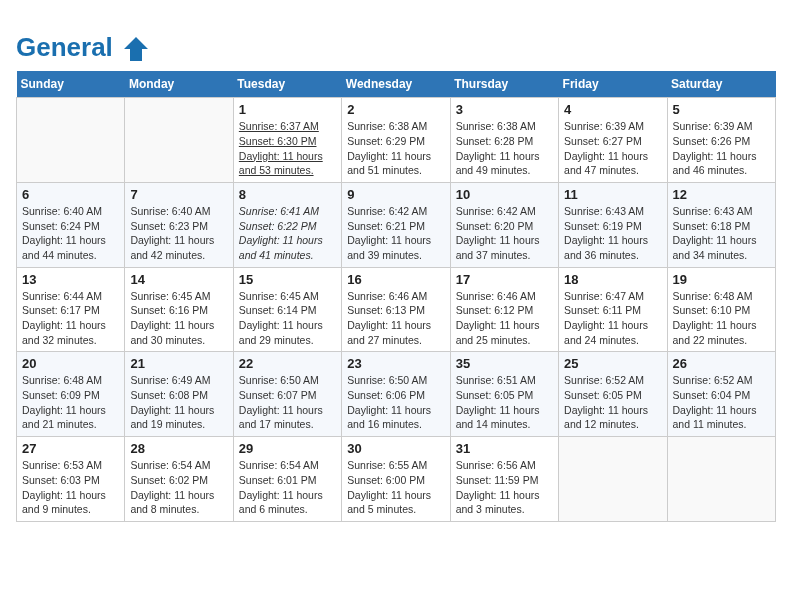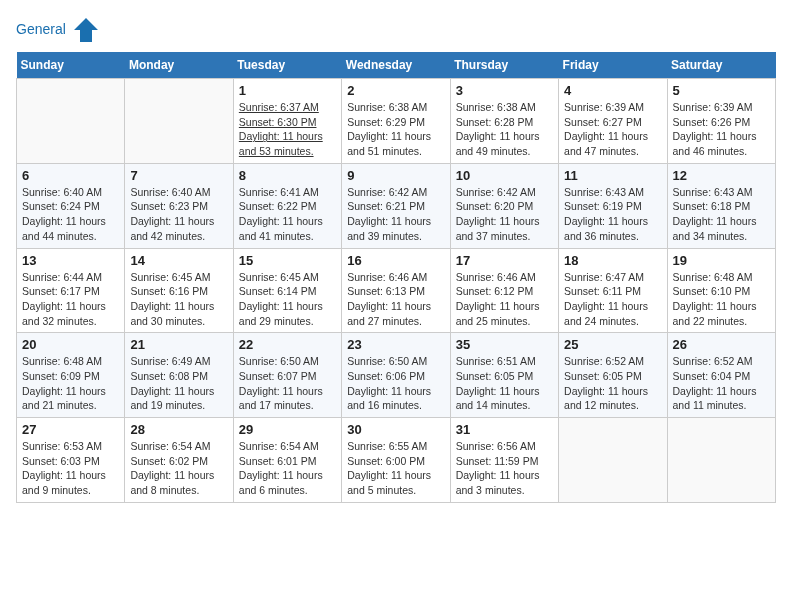--- a/index.html
+++ b/index.html
@@ -14,24 +14,25 @@
       display: flex;
       justify-content: space-between;
       align-items: flex-start;
       margin-bottom: 12px;
     }
     .logo {
       display: flex;
       align-items: center;
     }
     .logo-text {
-      font-size: 14px;
-      font-weight: normal;
+      font-size: 26px;
+      font-weight: bold;
       color: #333;
       line-height: 1.1;
+      margin-top: 17px;
     }
     .logo-text span {
       color: #1a6faf;
     }
     .logo-icon {
       width: 28px;
       height: 28px;
       margin-left: 2px;
     }
     .title-block {
@@ -168,21 +169,21 @@
 Daylight: 11 hours and 44 minutes.</div>
         </td>
         <td>
           <span class="day-num">7</span>
           <div class="day-info" style="white-space: pre-line;">Sunrise: 6:40 AM
 Sunset: 6:23 PM
 Daylight: 11 hours and 42 minutes.</div>
         </td>
         <td>
           <span class="day-num">8</span>
-          <div class="day-info" style="white-space: pre-line;">Sunrise: 6:41 AM
+          <div class="day-info" style="white-space: pre-line; font-style: italic;">Sunrise: 6:41 AM
 Sunset: 6:22 PM
 Daylight: 11 hours and 41 minutes.</div>
         </td>
         <td>
           <span class="day-num">9</span>
           <div class="day-info" style="white-space: pre-line;">Sunrise: 6:42 AM
 Sunset: 6:21 PM
 Daylight: 11 hours and 39 minutes.</div>
         </td>
         <td>

